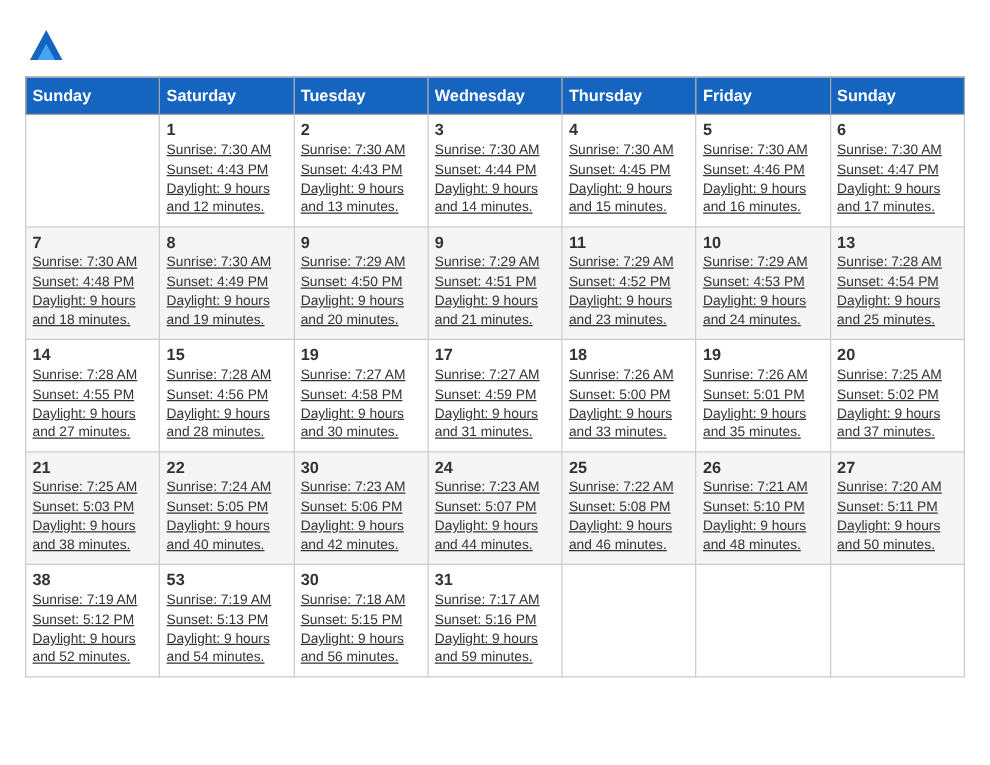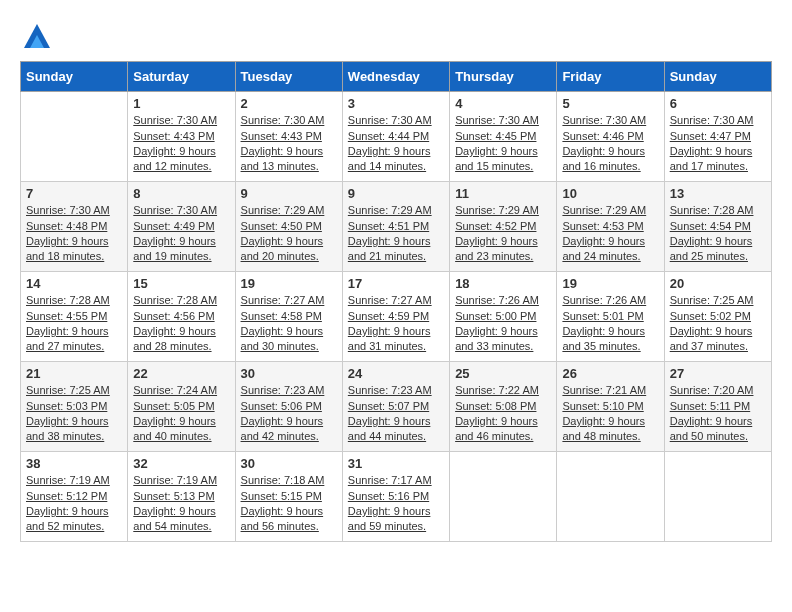--- a/index.html
+++ b/index.html
@@ -324,21 +324,21 @@
       </tr>
       <tr>
         <td>
           <span class="day-number">38</span>
           <div class="day-info" style="white-space: pre-line;">Sunrise: 7:19 AM
 Sunset: 5:12 PM
 Daylight: 9 hours
 and 52 minutes.</div>
         </td>
         <td>
-          <span class="day-number">32</span>
+          <span class="day-number">53</span>
           <div class="day-info" style="white-space: pre-line;">Sunrise: 7:19 AM
 Sunset: 5:13 PM
 Daylight: 9 hours
 and 54 minutes.</div>
         </td>
         <td>
           <span class="day-number">30</span>
           <div class="day-info" style="white-space: pre-line;">Sunrise: 7:18 AM
 Sunset: 5:15 PM
 Daylight: 9 hours

